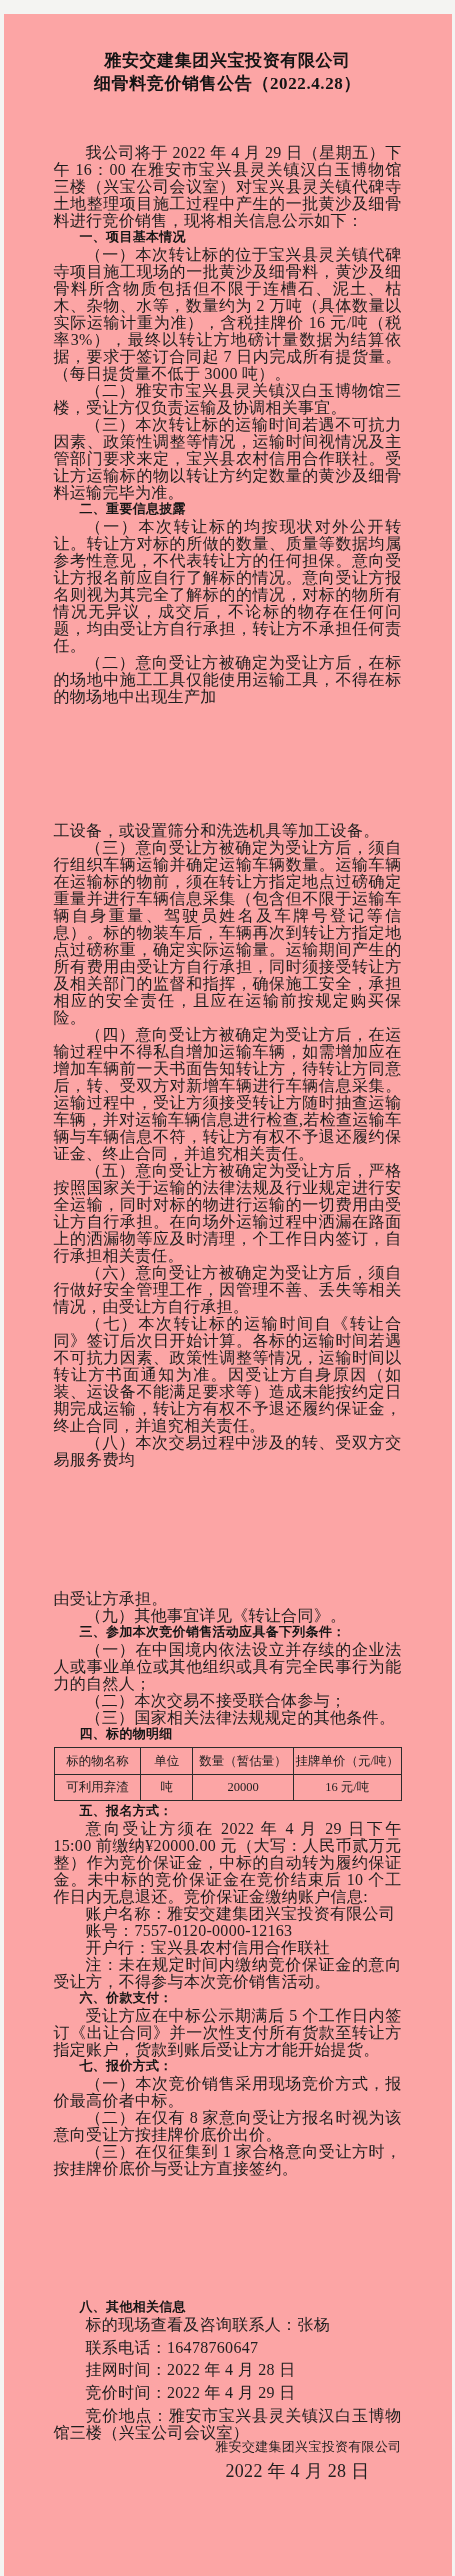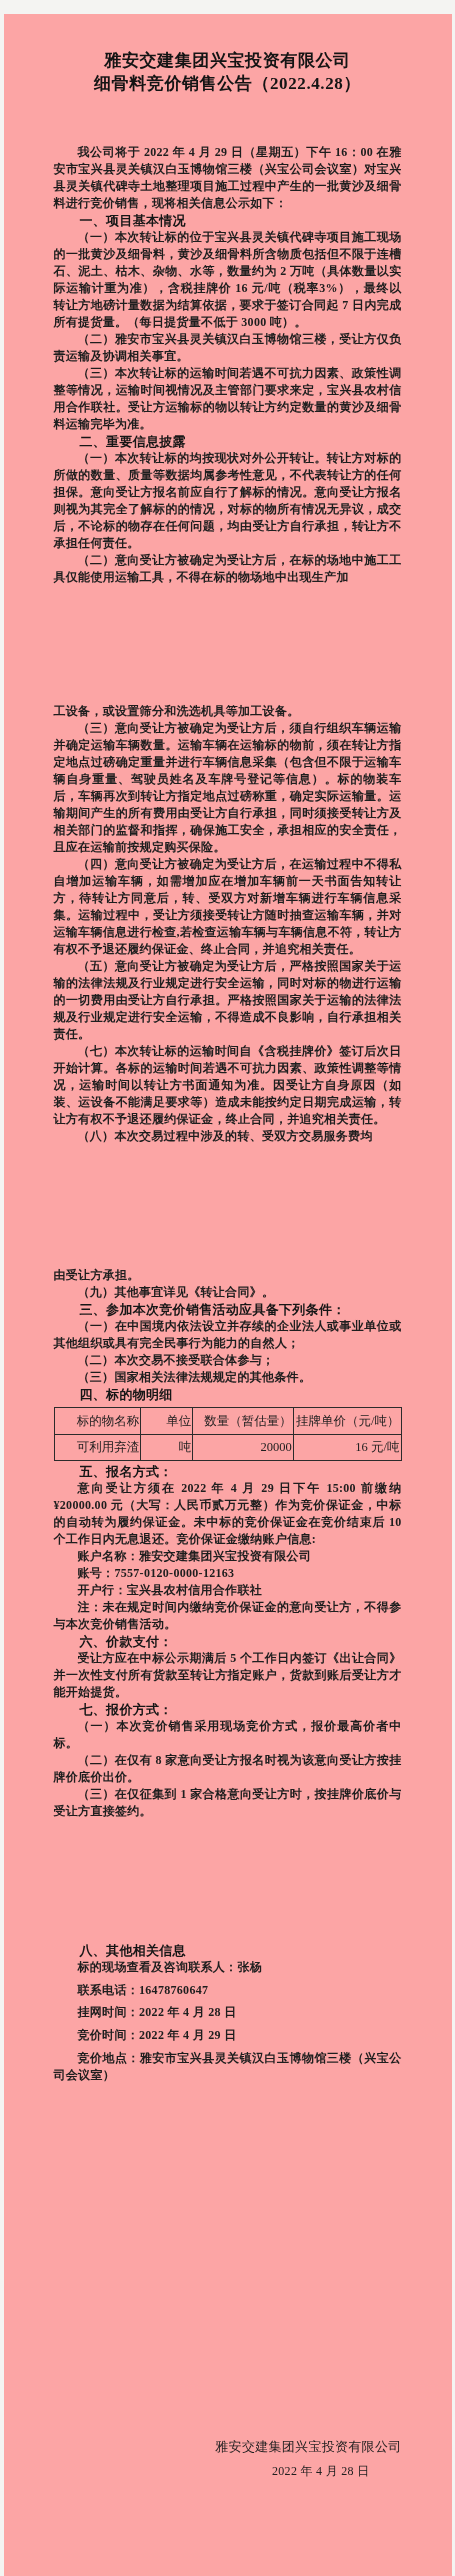--- a/index.html
+++ b/index.html
@@ -15,65 +15,64 @@
   .content{padding:0 50px;}
   .doc-title{
     font-family:"Liberation Serif","DejaVu Serif",serif;
     font-weight:700;
     font-size:17px;line-height:23.4px;
     text-align:center;color:#141414;
     letter-spacing:0.6px;margin:0;
   }
   .doc-title.first{padding-top:35px;}
   .para{
-    font-size:12px;line-height:17px;
+    font-size:16px;line-height:17px;
     text-align:justify;text-indent:2em;
     margin:0;color:#1e1e1e;
     letter-spacing:0.3px;
-    font-weight:bold;
   }
   .para.cont{text-indent:0;}
   .para.intro{margin-top:48px;}
   .heading{
-    font-family:Liberation Serif, serif;
+    font-family:Liberation Mono, monospace;
     font-weight:700;font-size:13px;line-height:17px;
     text-indent:2em;margin:0;color:#161616;
     letter-spacing:0.3px;
   }
   .page-gap{width:100%;}
   .gap-1{height:117px;}
   .gap-2{height:122px;}
   .gap-3{height:122px;}
   table.detail{
     width:100%;border-collapse:collapse;
     margin:4.6px 0 2.3px 0;
     table-layout:fixed;
   }
   table.detail th,table.detail td{
     border:1.1px solid #2b2b2b;
     font-weight:400;
     font-size:12.5px;line-height:15px;
-    text-align:right;vertical-align:middle;
+    text-align:center;vertical-align:middle;
     padding:5.1px 1.1px;
     font-family:"Liberation Serif","DejaVu Serif",serif;
   }
   .col-name{width:25%;}
   .col-unit{width:15%;}
   .col-qty{width:29%;}
   .col-price{width:31%;}
   .s8line{margin-bottom:5.7px;}
   .signature{
     position:absolute;top:2424px;right:50px;
     text-align:right;
   }
   .sig-company{
     font-size:13px;line-height:17px;letter-spacing:0.3px;color:#1e1e1e;
   }
   .sig-date{
-    font-size:12px;line-height:17px;letter-spacing:0.3px;color:#1e1e1e;
+    font-size:18px;line-height:17px;letter-spacing:0.3px;color:#1e1e1e;
     margin-top:8px;margin-right:32px;
   }
 </style>
 </head>
 <body>
 
 <div class="sheet">
   <div class="content">
 
     <h1 class="doc-title first">雅安交建集团兴宝投资有限公司</h1>
@@ -88,22 +87,23 @@
 
     <h2 class="heading">二、重要信息披露</h2>
     <p class="para">（一）本次转让标的均按现状对外公开转让。转让方对标的所做的数量、质量等数据均属参考性意见，不代表转让方的任何担保。意向受让方报名前应自行了解标的情况。意向受让方报名则视为其完全了解标的的情况，对标的物所有情况无异议，成交后，不论标的物存在任何问题，均由受让方自行承担，转让方不承担任何责任。</p>
     <p class="para">（二）意向受让方被确定为受让方后，在标的场地中施工工具仅能使用运输工具，不得在标的物场地中出现生产加</p>
 
     <div class="page-gap gap-1"></div>
 
     <p class="para cont">工设备，或设置筛分和洗选机具等加工设备。</p>
     <p class="para">（三）意向受让方被确定为受让方后，须自行组织车辆运输并确定运输车辆数量。运输车辆在运输标的物前，须在转让方指定地点过磅确定重量并进行车辆信息采集（包含但不限于运输车辆自身重量、驾驶员姓名及车牌号登记等信息）。标的物装车后，车辆再次到转让方指定地点过磅称重，确定实际运输量。运输期间产生的所有费用由受让方自行承担，同时须接受转让方及相关部门的监督和指挥，确保施工安全，承担相应的安全责任，且应在运输前按规定购买保险。</p>
     <p class="para">（四）意向受让方被确定为受让方后，在运输过程中不得私自增加运输车辆，如需增加应在增加车辆前一天书面告知转让方，待转让方同意后，转、受双方对新增车辆进行车辆信息采集。运输过程中，受让方须接受转让方随时抽查运输车辆，并对运输车辆信息进行检查,若检查运输车辆与车辆信息不符，转让方有权不予退还履约保证金、终止合同，并追究相关责任。</p>
-    <p class="para">（五）意向受让方被确定为受让方后，严格按照国家关于运输的法律法规及行业规定进行安全运输，同时对标的物进行运输的一切费用由受让方自行承担。严格按照国家关于运输的法律法规及行业规定进行安全运输，不得造成不良影响，自行承担相关责任。</p>
-    <p class="para">（七）本次转让标的运输时间自《含税挂牌价》签订后次日开始计算。各标的运输时间若遇不可抗力因素、政策性调整等情况，运输时间以转让方书面通知为准。因受让方自身原因（如装、运设备不能满足要求等）造成未能按约定日期完成运输，转让方有权不予退还履约保证金，终止合同，并追究相关责任。</p>
+    <p class="para">（五）意向受让方被确定为受让方后，严格按照国家关于运输的法律法规及行业规定进行安全运输，同时对标的物进行运输的一切费用由受让方自行承担。在向场外运输过程中洒漏在路面上的洒漏物等应及时清理，个工作日内签订，自行承担相关责任。</p>
+    <p class="para">（六）意向受让方被确定为受让方后，须自行做好安全管理工作，因管理不善、丢失等相关情况，由受让方自行承担。</p>
+    <p class="para">（七）本次转让标的运输时间自《转让合同》签订后次日开始计算。各标的运输时间若遇不可抗力因素、政策性调整等情况，运输时间以转让方书面通知为准。因受让方自身原因（如装、运设备不能满足要求等）造成未能按约定日期完成运输，转让方有权不予退还履约保证金，终止合同，并追究相关责任。</p>
     <p class="para">（八）本次交易过程中涉及的转、受双方交易服务费均</p>
 
     <div class="page-gap gap-2"></div>
 
     <p class="para cont">由受让方承担。</p>
     <p class="para">（九）其他事宜详见《转让合同》。</p>
 
     <h2 class="heading">三、参加本次竞价销售活动应具备下列条件：</h2>
     <p class="para">（一）在中国境内依法设立并存续的企业法人或事业单位或其他组织或具有完全民事行为能力的自然人；</p>
     <p class="para">（二）本次交易不接受联合体参与；</p>

